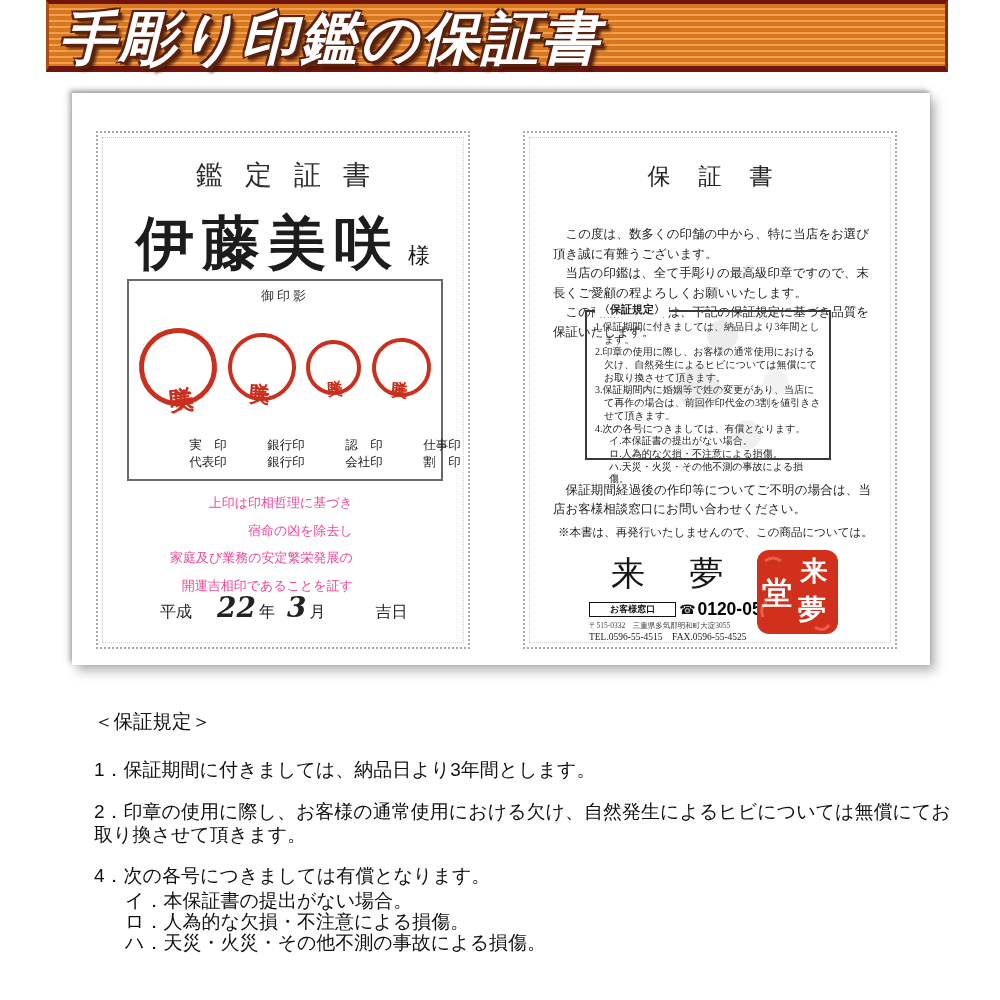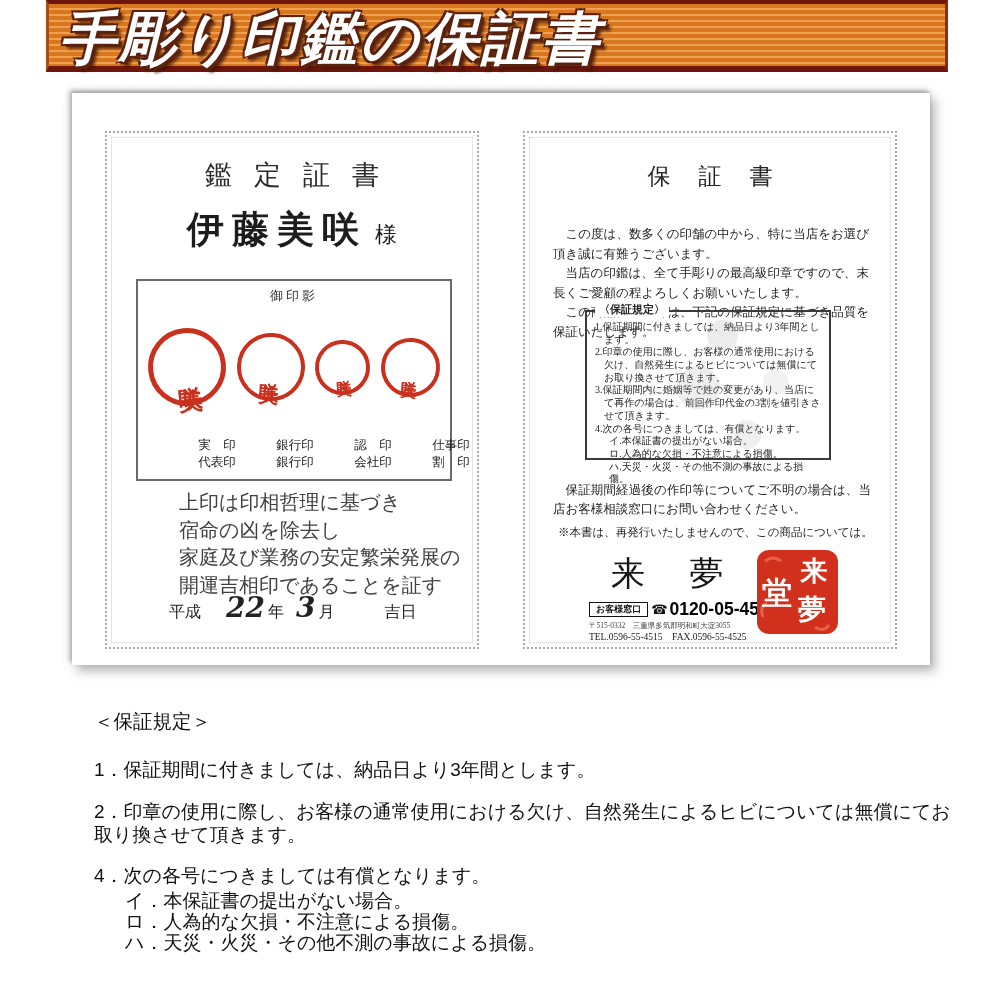--- a/index.html
+++ b/index.html
@@ -23,42 +23,42 @@
   }
   
   #photo {
     position:absolute; left:72px; top:93px; width:858px; height:572px; background:#fff;
     box-shadow:-3px -3px 5px rgba(140,140,140,.55), 5px 6px 10px rgba(120,120,120,.55),
                0 -2px 3px rgba(150,150,150,.5);
   }
   .cert { position:absolute; top:38px; width:370px; height:514px; border:2px dotted #a8a8a8; background:#fff; }
   .cert::before { content:""; position:absolute; inset:4px; border:1px dotted #cdcdcd; pointer-events:none; }
   .cert, .cert * { font-family:"Liberation Serif", serif; }
-  #cert-left { left:33px; }
+  #cert-left { left:24px; }
   #cert-right { left:451px; }
 
   
   .cert-title { position:absolute; top:24px; left:0; width:100%; text-align:center;
     font-size:27px; letter-spacing:22px; padding-left:22px; box-sizing:border-box; color:#2c2c2c; }
   .holder-row { position:absolute; top:72px; left:0; width:100%; text-align:center; white-space:nowrap; color:#1c1c1c; }
-  .holder-name { font-size:37px; font-weight:bold; letter-spacing:8px; }
+  .holder-name { font-size:58px; font-weight:bold; letter-spacing:8px; }
   .honorific { font-size:22px; margin-left:4px; }
   .impression-box { position:absolute; left:29px; top:146px; width:312px; height:198px; border:2px solid #6a6a6a; }
   .impression-label { position:absolute; top:6px; left:0; width:100%; text-align:center; font-size:13px; letter-spacing:3px; color:#333; }
   .seal-row { position:absolute; top:34px; left:0; width:100%; height:104px;
     display:flex; justify-content:space-evenly; align-items:center; }
   .seal { border-radius:50%; color:#c9301d; display:flex; align-items:center; justify-content:center; background:#fff; }
   .seal span { writing-mode:vertical-rl; text-orientation:upright; font-weight:bold; line-height:1; }
   .seal-1 { width:68px; height:68px; border:5px solid #c9301d; font-size:24px; transform:rotate(-6deg); }
   .seal-2 { width:60px; height:60px; border:4px solid #c9301d; font-size:20px; transform:rotate(4deg); }
   .seal-3 { width:47px; height:47px; border:4px solid #c9301d; font-size:15px; transform:rotate(-3deg); }
   .seal-4 { width:51px; height:51px; border:4px solid #c9301d; font-size:16px; transform:rotate(5deg); }
   .seal-labels { position:absolute; bottom:8px; left:0; width:100%; display:flex;margin-left:40px; }
   .seal-label { flex:1; text-align:center; font-size:12.5px; line-height:17px; color:#222; }
-  .statement { position:absolute; left:72px; top:356px; font-size:20px; line-height:27.5px; color:#404040; }
+  .statement { position:absolute; left:72px; top:356px; font-size:13px; line-height:27.5px; color:#ec4899;text-align:right; }
   .date-row { position:absolute; left:62px; top:458px; width:260px; white-space:nowrap;
     font-size:16px; color:#222; display:flex; align-items:baseline; }
   .date-era { margin-right:25px; }
   .date-num { font-size:28px; font-weight:bold; font-style:italic; font-family:"DejaVu Serif", serif; margin-right:3px; }
   .date-unit { margin-right:12px; }
   .date-day { margin-left:38px; }
 
   
   .cert-title2 { position:absolute; top:28px; left:0; width:100%; text-align:center;
     font-size:23px; letter-spacing:28px; padding-left:28px; box-sizing:border-box; color:#242424; }
@@ -76,21 +76,21 @@
       radial-gradient(circle at 78% 48%, rgba(150,150,150,.12) 0 12px, transparent 13px); }
   .prov-box-title { position:absolute; top:-9px; left:8px; background:#fff; padding:0 4px; font-size:11px; font-weight:bold; }
   .prov-item { padding-left:9px; text-indent:-9px; }
   .prov-sub { padding-left:14px; }
   .closing { position:absolute; left:28px; top:348px; width:318px; font-size:12.5px;
     line-height:1.5; text-indent:1em; color:#1d1d1d; text-align:justify; }
   .note { position:absolute; left:33px; top:392px; font-size:11.5px; color:#1d1d1d; white-space:nowrap; }
   .shop-name { position:absolute; left:86px; top:418px; font-size:34px; letter-spacing:18px; color:#161616; white-space:nowrap; }
   .contact { position:absolute; left:64px; top:466px; width:200px; }
   .contact-line1 { display:flex; align-items:center; white-space:nowrap; }
-  .window-box { font-size:9px; border:1.5px solid #111; padding:0 6px; font-weight:bold;
+  .window-box { font-size:9px; border:1.5px solid #111; padding:0 20px; font-weight:bold;
     font-family:"Liberation Sans", sans-serif; color:#111; margin-right:3px; }
   .freedial-icon { font-size:13px; color:#111; margin-right:2px; font-family:"DejaVu Sans", sans-serif; }
   .phone { font-size:17.5px; font-weight:bold; color:#000; font-family:"Liberation Sans", sans-serif; }
   .address { font-size:7.5px; color:#444; margin-top:1px; white-space:nowrap; }
   .telfax { font-size:9.5px; color:#222; white-space:nowrap; }
   .stamp { position:absolute; left:230px; top:414px; width:86px; height:90px; }
 
   
   #provisions { position:absolute; left:94px; top:708px; width:872px; color:#111;
     font-size:19px; font-family:"Liberation Sans", sans-serif; }

